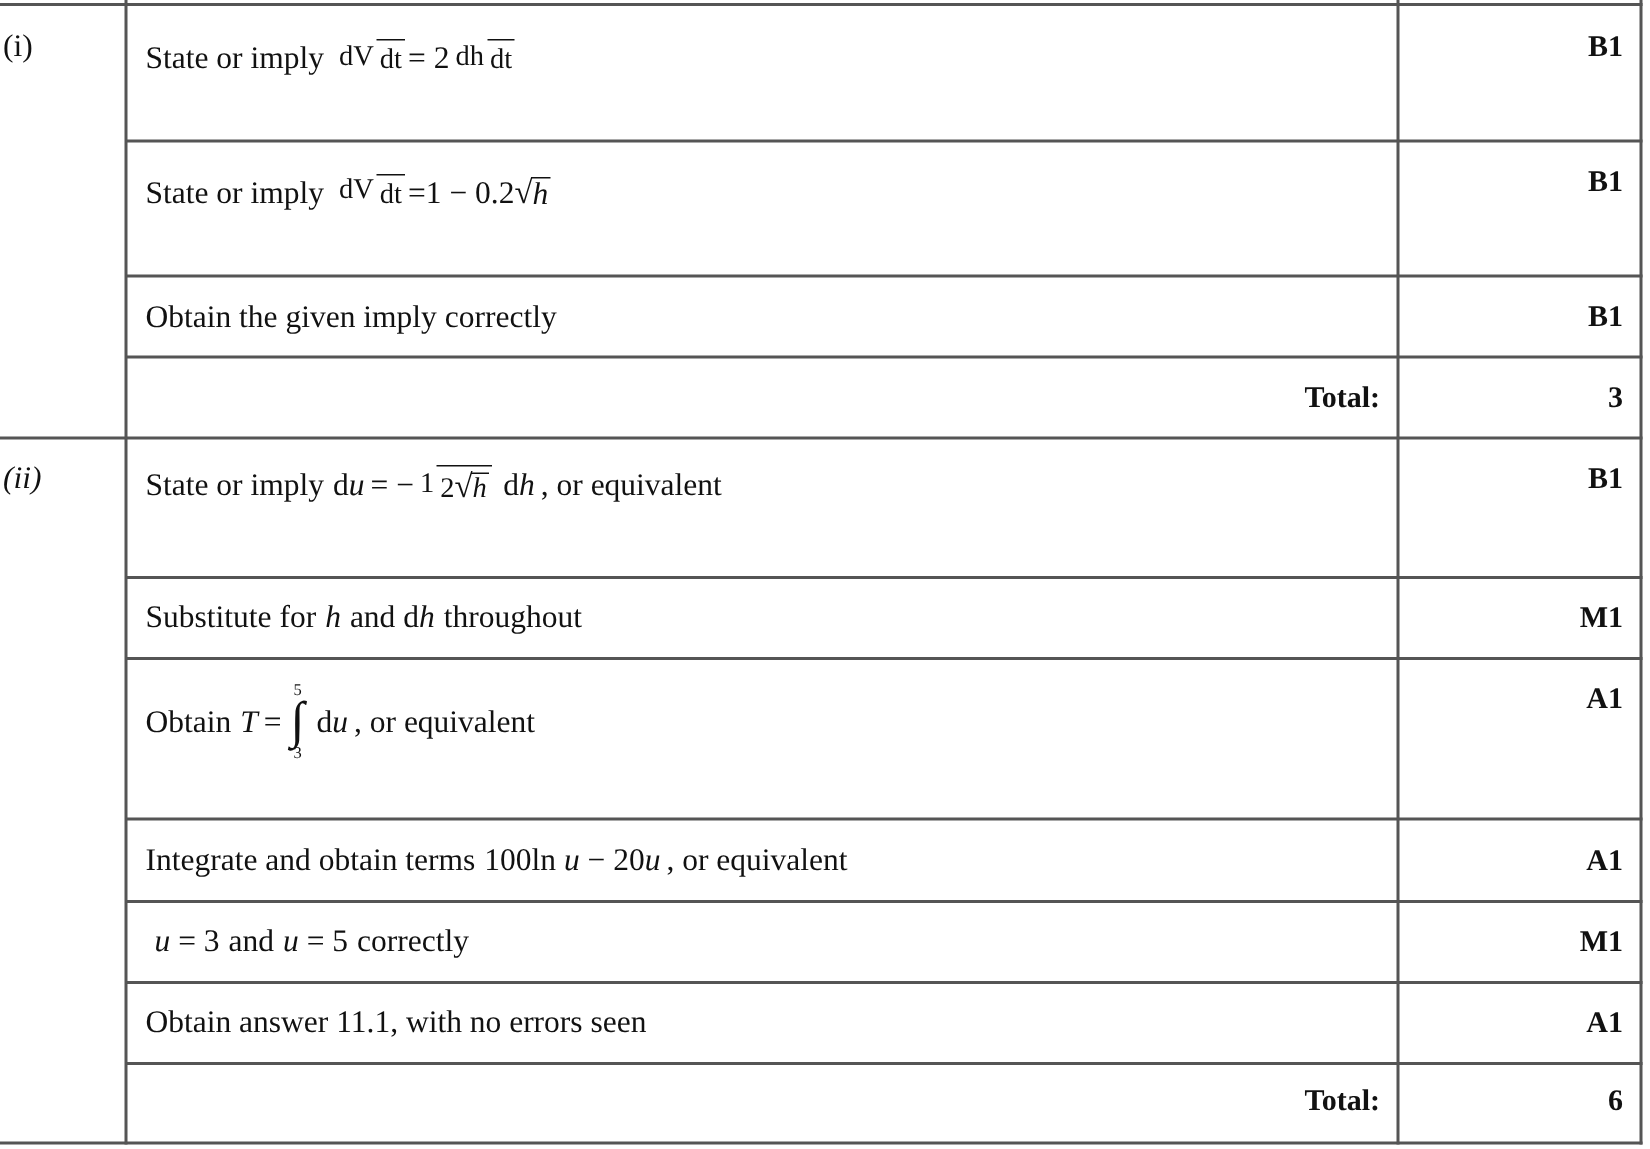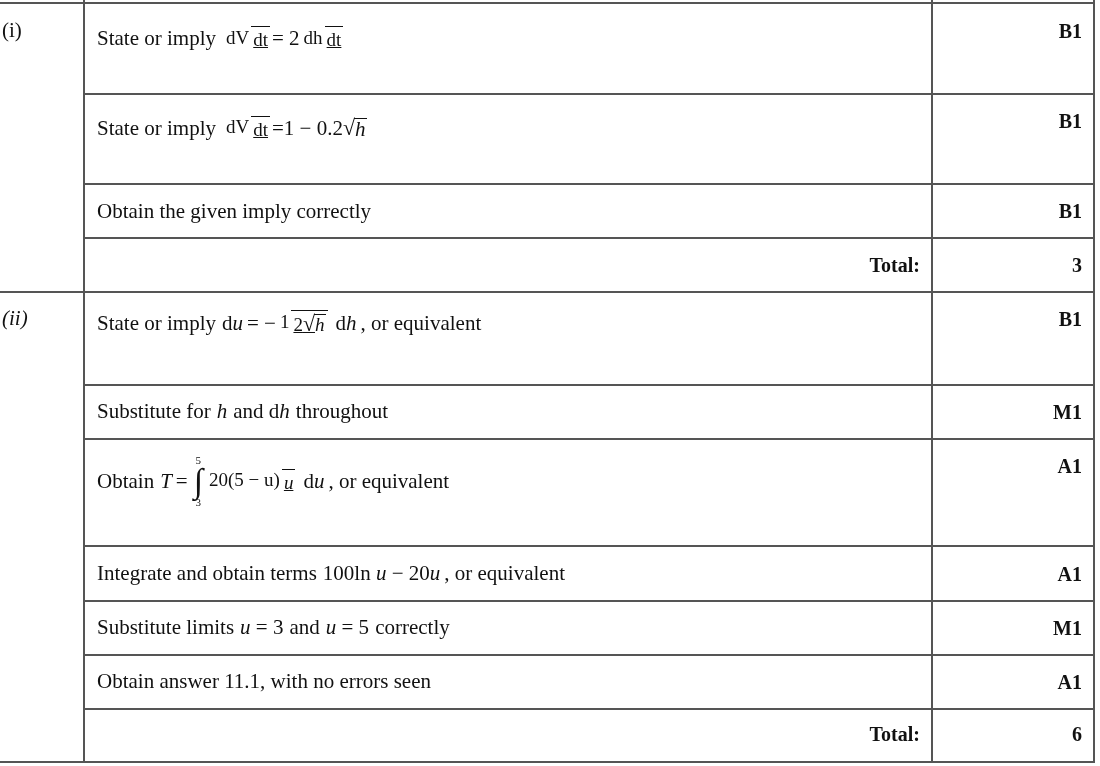--- a/index.html
+++ b/index.html
@@ -8,21 +8,21 @@
     .hline { position: absolute; left: 0; height: 2px; background: #555; }
     .vline { position: absolute; width: 2px; background: #555; }
     .part { position: absolute; left: 2px; font-size: 21px; }
     .desc { position: absolute; left: 97px; font-size: 21px; white-space: nowrap; display: flex; align-items: center; }
     .mark { position: absolute; right: 18px; font-size: 20px; font-weight: bold; text-align: right; }
     .total-label { position: absolute; right: 180px; font-size: 20px; font-weight: bold; }
     .total-val { position: absolute; right: 18px; font-size: 20px; font-weight: bold; }
     i.v { font-style: italic; }
     .frac { display: inline-flex; flex-direction: row; align-items: center; vertical-align: middle; margin: 0 2px; }
     .frac .num { padding: 0 2px 2px; font-size: 19px; line-height: 22px; }
-    .frac .den { padding: 2px 2px 0; border-top: 1.5px solid #111; font-size: 19px; line-height: 22px; text-decoration: underline; }
+    .frac .den { padding: 2px 2px 0; border-top: 1.5px solid #111; font-size: 19px; line-height: 22px; }
     .sqrt { display: inline-block; border-top: 1.5px solid #111; padding: 0 1px; line-height: 20px; }
     .rad { font-size: 22px; margin-right: -1px; }
     .int { display: inline-flex; flex-direction: column; align-items: center; vertical-align: middle; margin: 0 2px; }
     .int .lim { font-size: 11px; line-height: 12px; }
     .int .sym { font-size: 34px; line-height: 30px; }
     .sp { display: inline-block; width: 6px; }
   </style>
 </head>
 <body>
 
@@ -118,40 +118,35 @@
   <div class="desc" style="top:454px;">
     <span>Obtain</span>
       <span class="sp"></span>
     <i class="v">T</i>
       <span style="margin:0 4px;">=</span>
     <span class="int">
       <span class="lim">5</span>
       <span class="sym">∫</span>
       <span class="lim">3</span>
     </span>
-    <span class="frac">
-      <span class="num">20(5 − u)</span>
-      <span class="den" style="border-top:1.5px solid #111;"><i class="v">u</i></span>
-    </span>
     <span class="sp"></span>
       <span>d<i class="v">u</i></span>
     <span style="margin-left:4px;">, or equivalent</span>
   </div>
   <span class="mark" style="top:455px;">A1</span>
 
   <div class="desc" style="top:561px;">
     <span>Integrate and obtain terms</span>
       <span class="sp"></span>
     <span>100ln <i class="v">u</i> − 20<i class="v">u</i></span>
     <span style="margin-left:4px;">, or equivalent</span>
   </div>
   <span class="mark" style="top:563px;">A1</span>
 
   <div class="desc" style="top:615px;">
-    <span>Substitute limits</span>
       <span class="sp"></span>
     <span><i class="v">u</i> = 3</span>
       <span class="sp"></span>
     <span>and</span>
       <span class="sp"></span>
     <span><i class="v">u</i> = 5</span>
       <span class="sp"></span>
     <span>correctly</span>
   </div>
   <span class="mark" style="top:617px;">M1</span>

